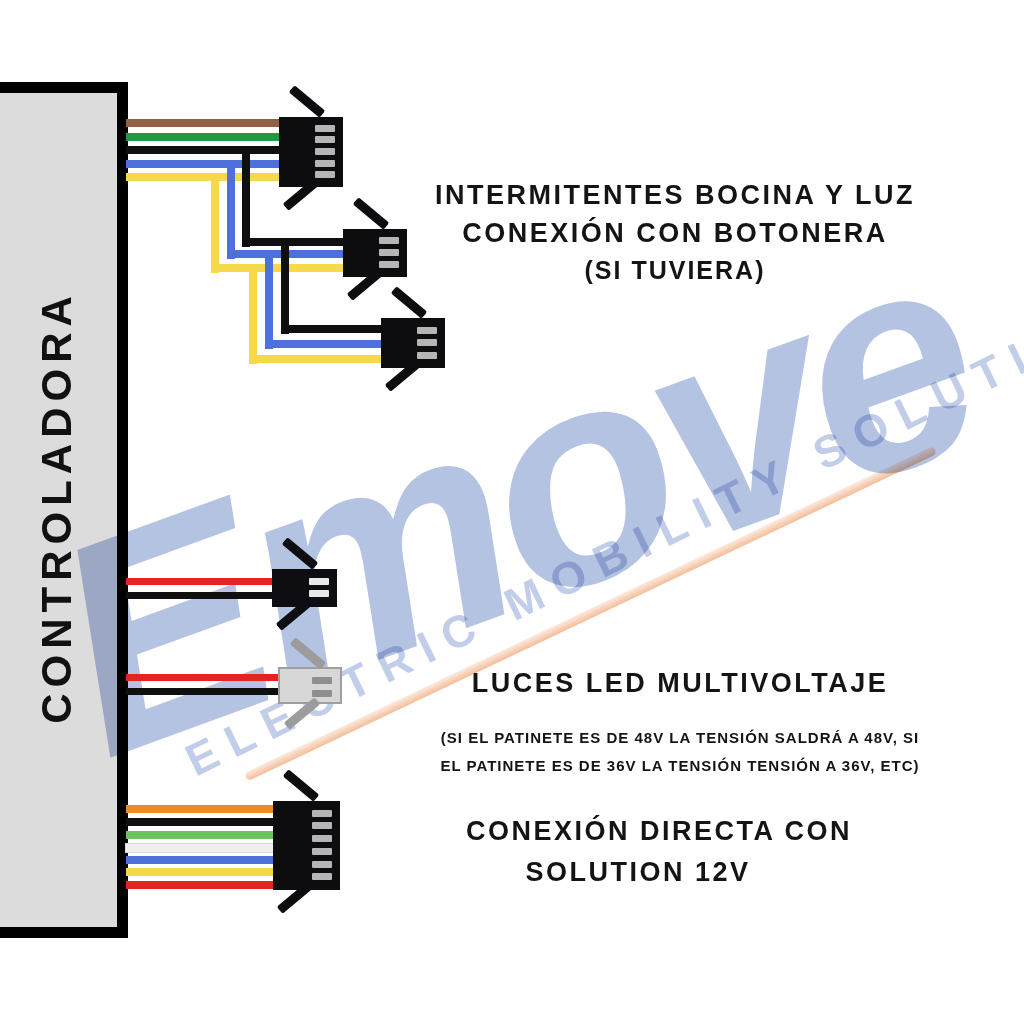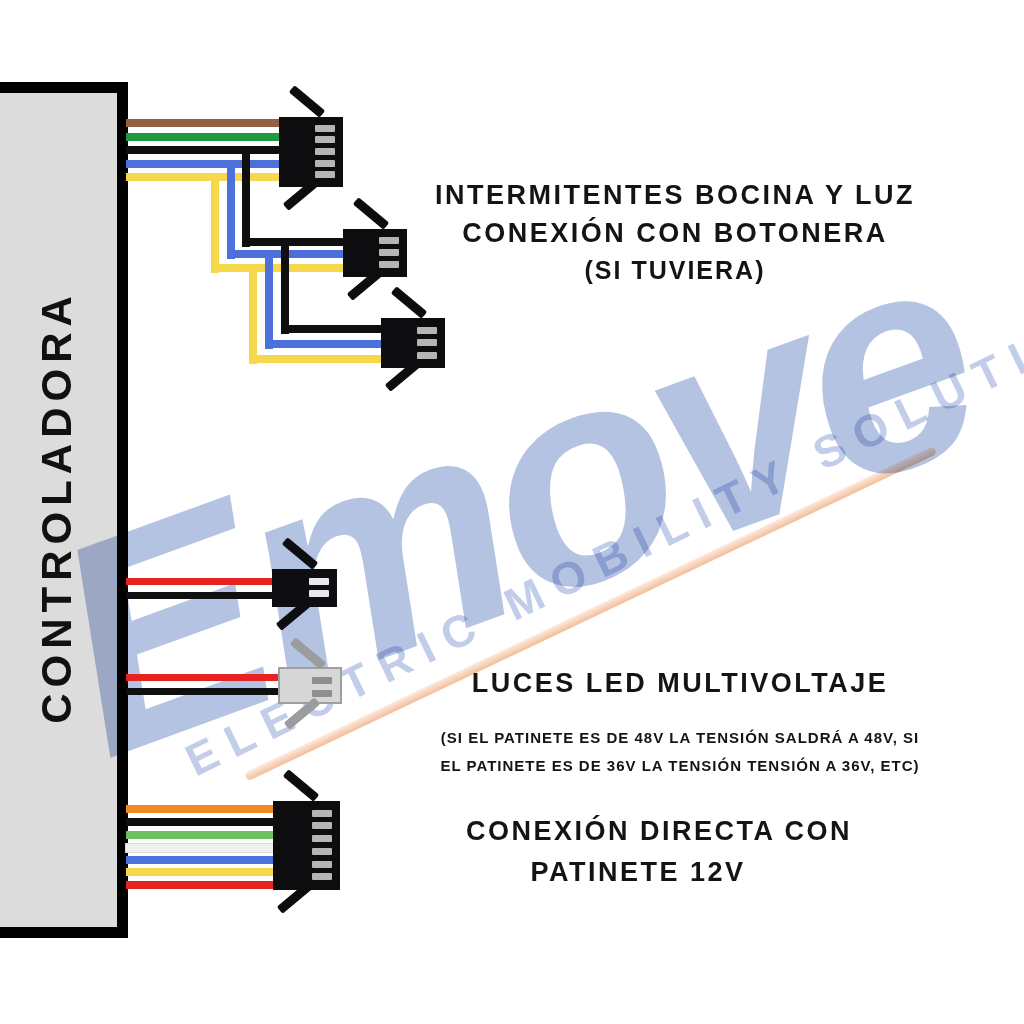--- a/index.html
+++ b/index.html
@@ -153,16 +153,16 @@
 
 
   <div id="label-led" class="label-block">
     <div class="lb-big">LUCES LED MULTIVOLTAJE</div>
     <div class="lb-small">(SI EL PATINETE ES DE 48V LA TENSIÓN SALDRÁ A 48V, SI</div>
     <div class="lb-small">EL PATINETE ES DE 36V LA TENSIÓN TENSIÓN A 36V, ETC)</div>
   </div>
 
   <div id="label-converter" class="label-block">
     <div class="lb-big">CONEXIÓN DIRECTA CON</div>
-    <div class="lb-big">PATINETE 12V</div>
+    <div class="lb-big">SOLUTION 12V</div>
   </div>
 
 </div>
 
 </body></html>

